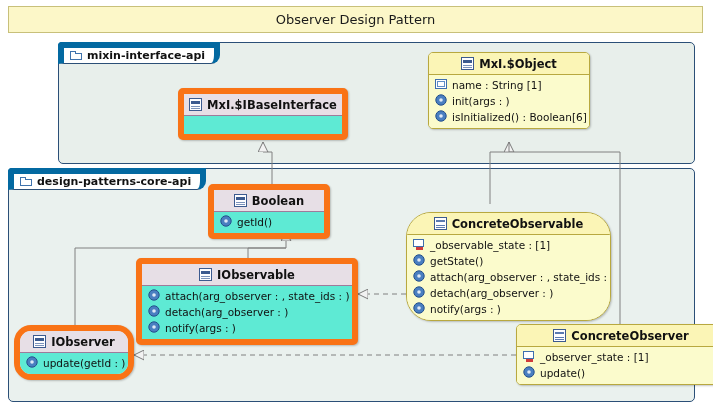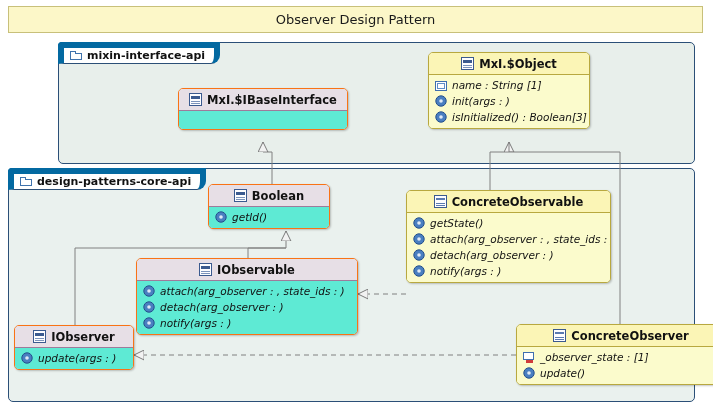--- a/index.html
+++ b/index.html
@@ -120,32 +120,30 @@
     font-weight: bold;
     color: #111111;
     box-sizing: border-box;
   }
   .cls .body {
     padding: 2px 0 3px 0;
     box-sizing: border-box;
   }
   .cls .row {
     display: flex;
-    align-items: center;
     font-size: 10.5px;
     color: #111111;
     line-height: 14px;
     padding: 1px 5px 1px 6px;
     white-space: nowrap;
-    font-style: italic;
   }
 
   
   .iface {
-    border: 1px solid #f97316;
+    border: 6px solid #f97316;
     background: #eceaea;
   }
   .iface .hdr {
     background: #e7dfe6;
     border-bottom: 1px solid #9e7b9b;
   }
   .iface .body { background: #5eead4; }
 
   
   .concrete {
@@ -365,21 +363,21 @@
         </span>
         <span>init(args : )</span>
       </div>
       <div class="row">
         <span class="icon-op">
           <svg width="12" height="12" viewBox="0 0 12 12">
               <circle cx="6" cy="6" r="5.2" fill="#4a7fc1" stroke="#24508c" stroke-width="1"></circle>
               <circle cx="6" cy="6" r="1.8" fill="#dfe9f6"></circle>
             </svg>
         </span>
-        <span>isInitialized() : Boolean[3]</span>
+        <span>isInitialized() : Boolean[6]</span>
       </div>
     </div>
   </div>
 
   <div class="cls iface" style="left:208px; top:184px; width:122px;">
     <div class="hdr">
       <span class="icon-interface"></span>
       <span>Boolean</span>
     </div>
     <div class="body">
@@ -424,45 +422,49 @@
           <svg width="12" height="12" viewBox="0 0 12 12">
               <circle cx="6" cy="6" r="5.2" fill="#4a7fc1" stroke="#24508c" stroke-width="1"></circle>
               <circle cx="6" cy="6" r="1.8" fill="#dfe9f6"></circle>
             </svg>
         </span>
         <span>notify(args : )</span>
       </div>
     </div>
   </div>
 
-  <div class="cls iface" style="left:14px; top:325px; width:120px;">
+  <div class="cls iface" style="left:14px; top:325px; width:120px;border-radius:17px;">
     <div class="hdr">
       <span class="icon-interface"></span>
       <span>IObserver</span>
     </div>
     <div class="body">
       <div class="row">
         <span class="icon-op">
           <svg width="12" height="12" viewBox="0 0 12 12">
               <circle cx="6" cy="6" r="5.2" fill="#4a7fc1" stroke="#24508c" stroke-width="1"></circle>
               <circle cx="6" cy="6" r="1.8" fill="#dfe9f6"></circle>
             </svg>
         </span>
-        <span>update(args : )</span>
-      </div>
-    </div>
-  </div>
-
-  <div class="cls concrete" style="left:406px; top:190px; width:205px;">
+        <span>update(getId : )</span>
+      </div>
+    </div>
+  </div>
+
+  <div class="cls concrete" style="left:406px; top:212px; width:205px;border-radius:25px;">
     <div class="hdr">
       <span class="icon-class"></span>
       <span>ConcreteObservable</span>
     </div>
     <div class="body">
       <div class="row">
+        <span class="icon-attr-priv"></span>
+        <span>_observable_state : [1]</span>
+      </div>
+      <div class="row">
         <span class="icon-op">
           <svg width="12" height="12" viewBox="0 0 12 12">
               <circle cx="6" cy="6" r="5.2" fill="#4a7fc1" stroke="#24508c" stroke-width="1"></circle>
               <circle cx="6" cy="6" r="1.8" fill="#dfe9f6"></circle>
             </svg>
         </span>
         <span>getState()</span>
       </div>
       <div class="row">
         <span class="icon-op">

